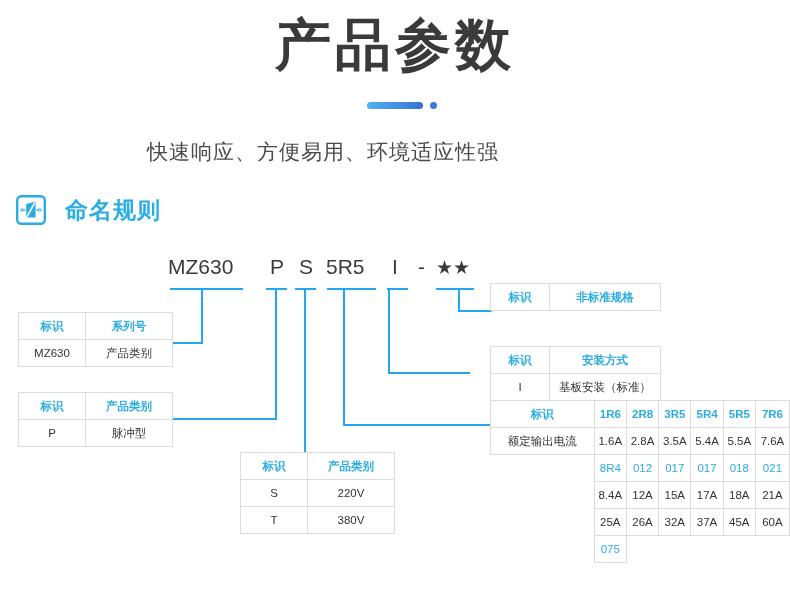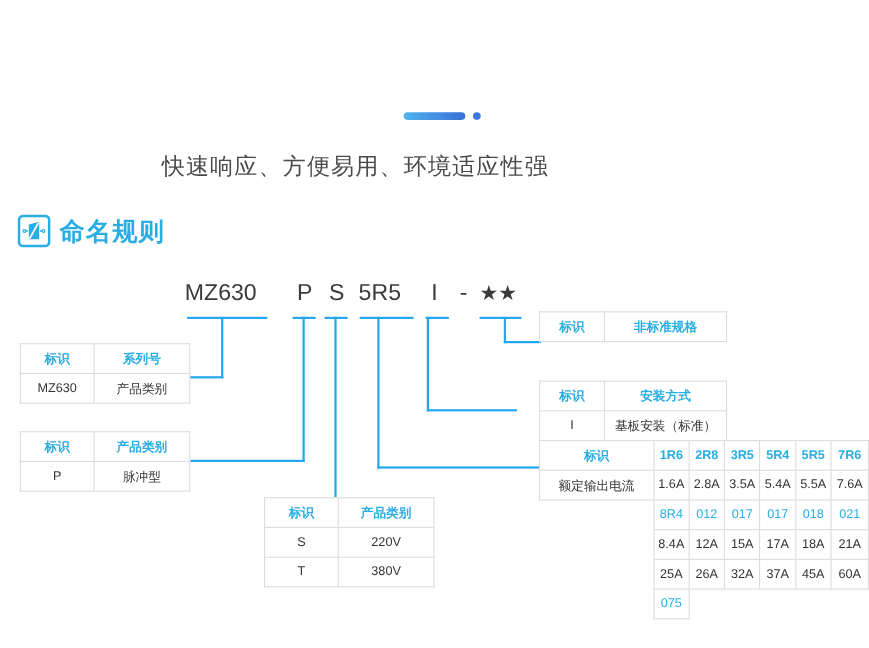--- a/index.html
+++ b/index.html
@@ -36,21 +36,21 @@
   }
   .subtitle{
     position:absolute;left:0;top:138px;width:646px;text-align:center;
     font-size:21px;line-height:28px;color:#4a4a4a;letter-spacing:1px;
   }
 
   
   .section-head{position:absolute;left:16px;top:193px;height:34px;display:flex;align-items:center;}
   .section-icon{width:30px;height:30px;flex:0 0 30px;position:relative;}
   .section-title{
-    margin-left:8px;font-size:23px;font-weight:bold;color:#29ade3;letter-spacing:1px;
+    margin-left:19px;font-size:23px;font-weight:bold;color:#29ade3;letter-spacing:1px;
   }
 
   
   .code-line{position:absolute;top:252px;left:0;width:790px;height:30px;}
   .code-seg{
     position:absolute;top:0;
     font-size:21px;line-height:30px;color:#3a3a3a;
     font-family:"Liberation Sans","DejaVu Sans",sans-serif;
     white-space:nowrap;
   }
@@ -83,20 +83,21 @@
     margin-top:18px;
   }
   .cell-blue{color:#29ade3 !important;font-weight:bold;}
   .cell-empty{border:none !important;background:transparent;}
 </style>
 </head>
 <body>
 
 <div id="stage">
 
+  <div class="page-title">产品参数</div>
 
   <div class="divider">
     <div class="bar"></div>
     <div class="dot"></div>
   </div>
 
   <div class="subtitle">快速响应、方便易用、环境适应性强</div>
 
   <div class="section-head">
     <span class="section-icon">

